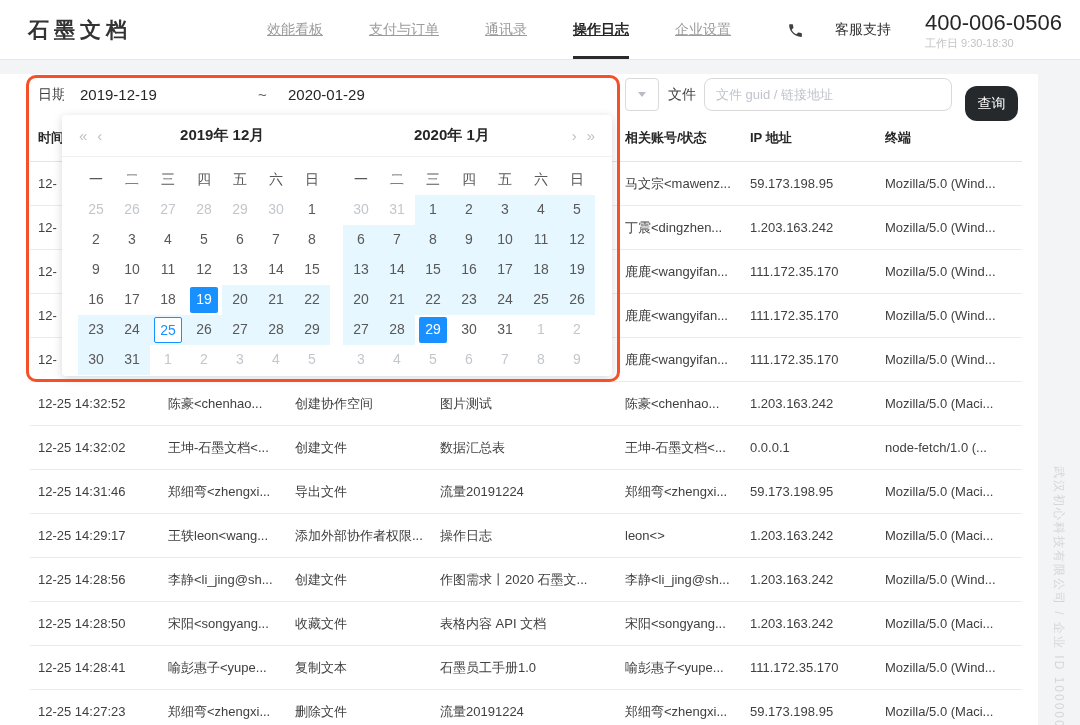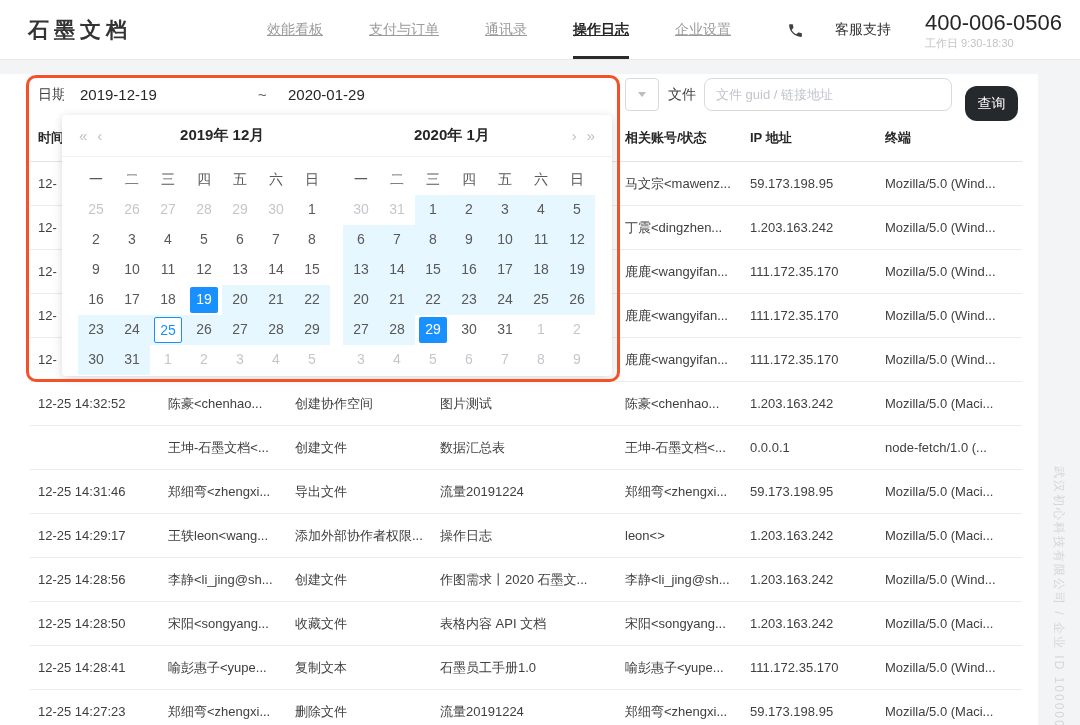--- a/index.html
+++ b/index.html
@@ -181,20 +181,21 @@
         <div class="trow">
           <div class="cell c-time">12-25 14:32:52</div>
           <div class="cell c-user">陈豪&lt;chenhao...</div>
           <div class="cell c-action">创建协作空间</div>
           <div class="cell c-file">图片测试</div>
           <div class="cell c-account">陈豪&lt;chenhao...</div>
           <div class="cell c-ip">1.203.163.242</div>
           <div class="cell c-terminal">Mozilla/5.0 (Maci...</div>
         </div>
         <div class="trow">
+          <div class="cell c-time">12-25 14:32:02</div>
           <div class="cell c-user">王坤-石墨文档&lt;...</div>
           <div class="cell c-action">创建文件</div>
           <div class="cell c-file">数据汇总表</div>
           <div class="cell c-account">王坤-石墨文档&lt;...</div>
           <div class="cell c-ip">0.0.0.1</div>
           <div class="cell c-terminal">node-fetch/1.0 (...</div>
         </div>
         <div class="trow">
           <div class="cell c-time">12-25 14:31:46</div>
           <div class="cell c-user">郑细弯&lt;zhengxi...</div>

